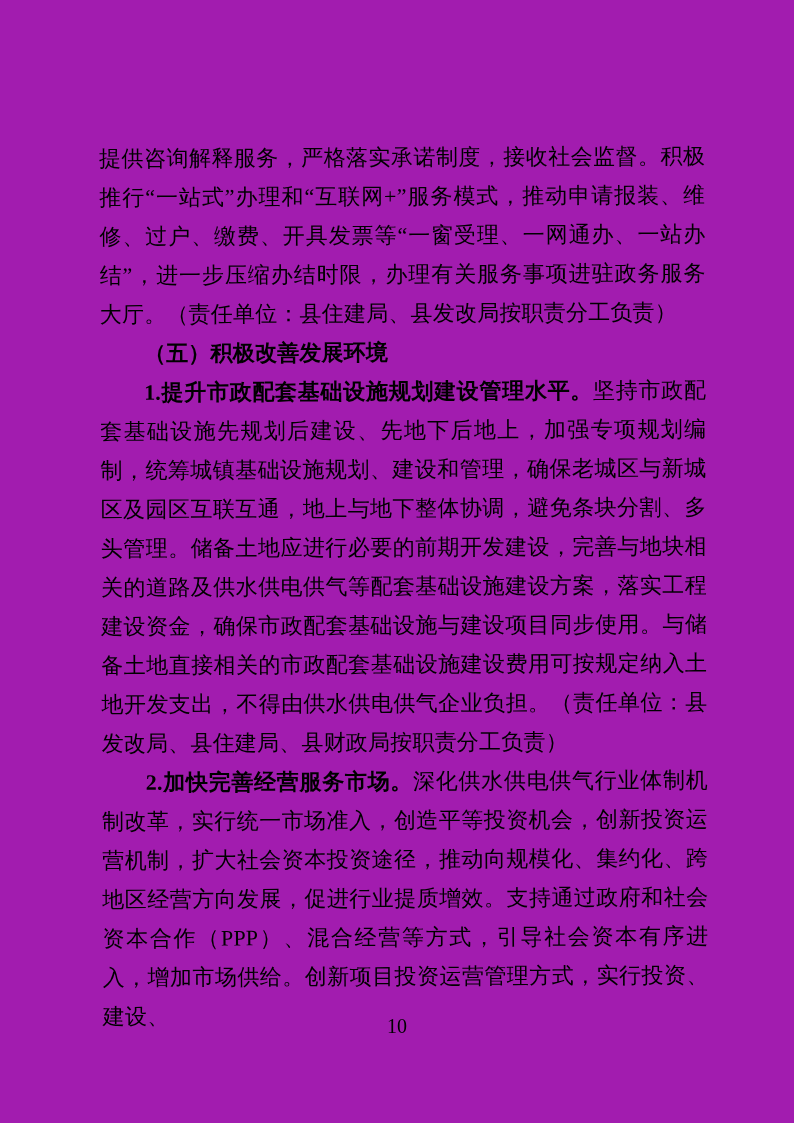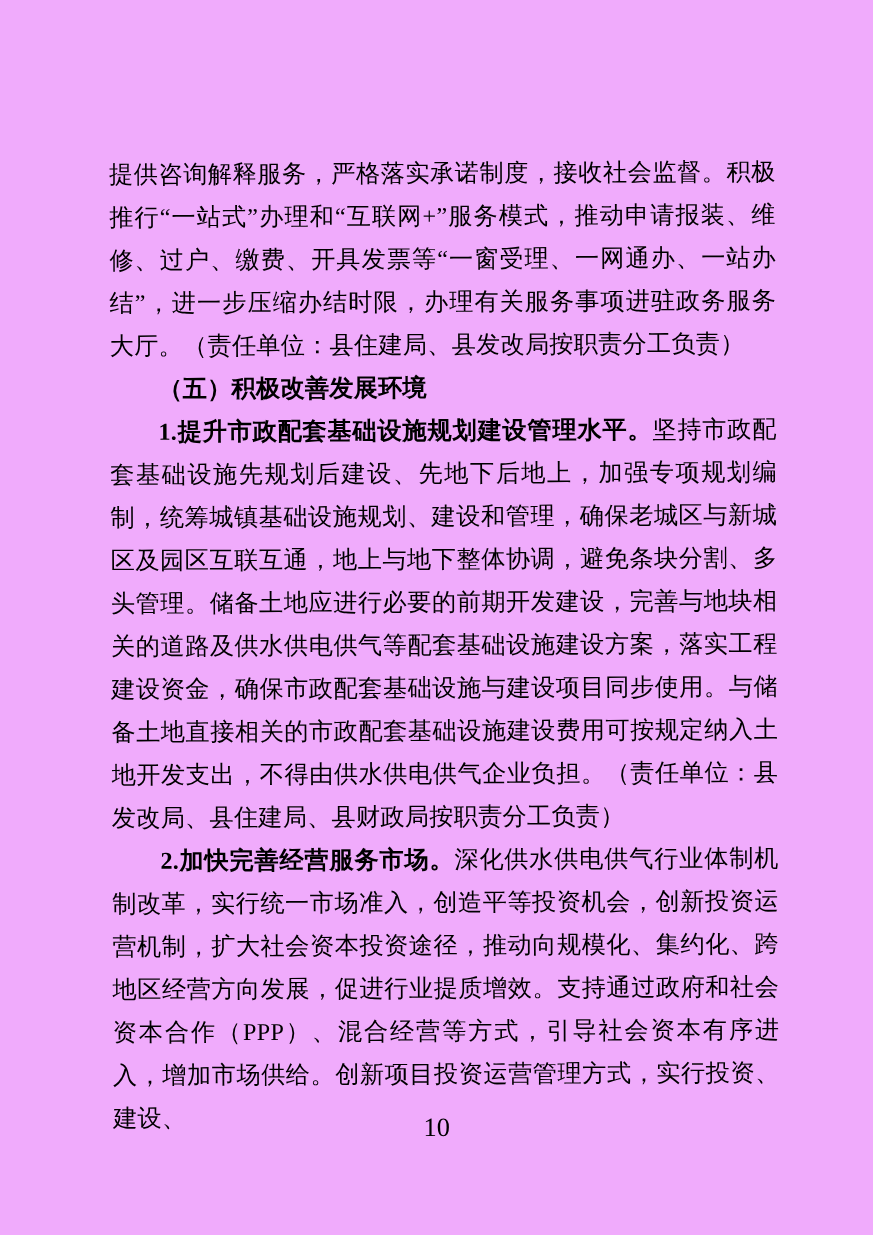--- a/index.html
+++ b/index.html
@@ -4,21 +4,21 @@
 <style>
   html, body {
     margin: 0;
     padding: 0;
     background: #ffffff;
   }
   .page {
     position: relative;
     width: 794px;
     height: 1123px;
-    background: #f0abfc;
+    background: #a21caf;
     overflow: hidden;
     font-family: "Liberation Serif", serif;
     color: #000000;
   }
   .doc-body {
     position: absolute;
     left: 99px;
     top: 139px;
     width: 606px;
     transform: rotate(-0.25deg);
@@ -41,21 +41,21 @@
   }
   .run.bold {
     font-weight: bold;
   }
   .page-footer {
     position: absolute;
     left: 0;
     right: 0;
     top: 1014px;
     text-align: center;
-    font-size: 24px;
+    font-size: 20px;
     line-height: 24px;
     font-family: "Liberation Serif", serif;
     color: #000000;
   }
 </style>
 </head>
 <body>
 
 <div class="page">
   <div class="doc-body">

